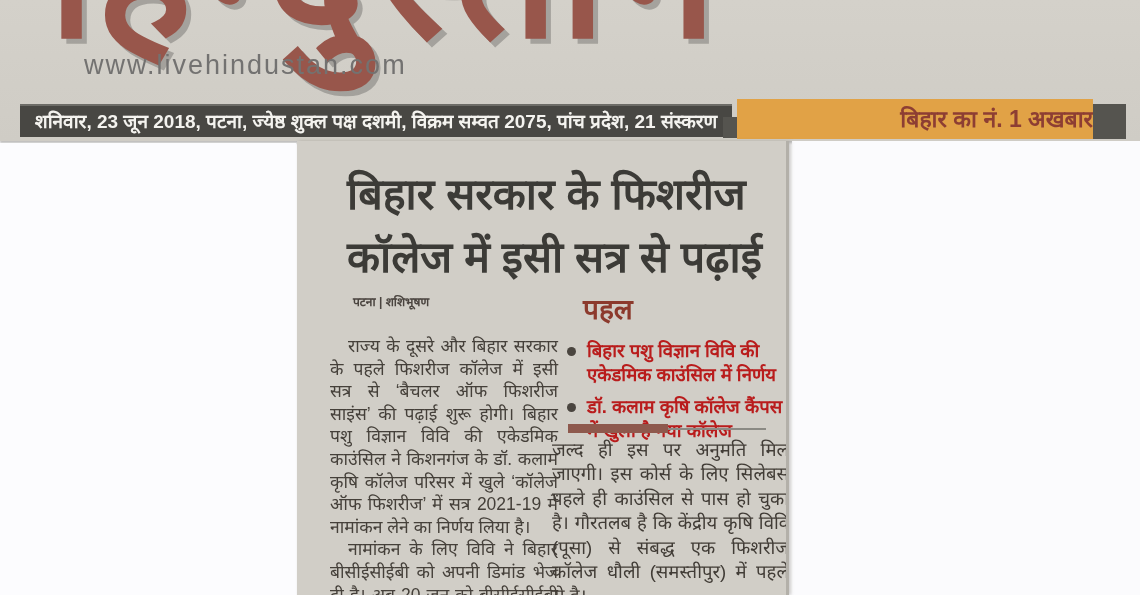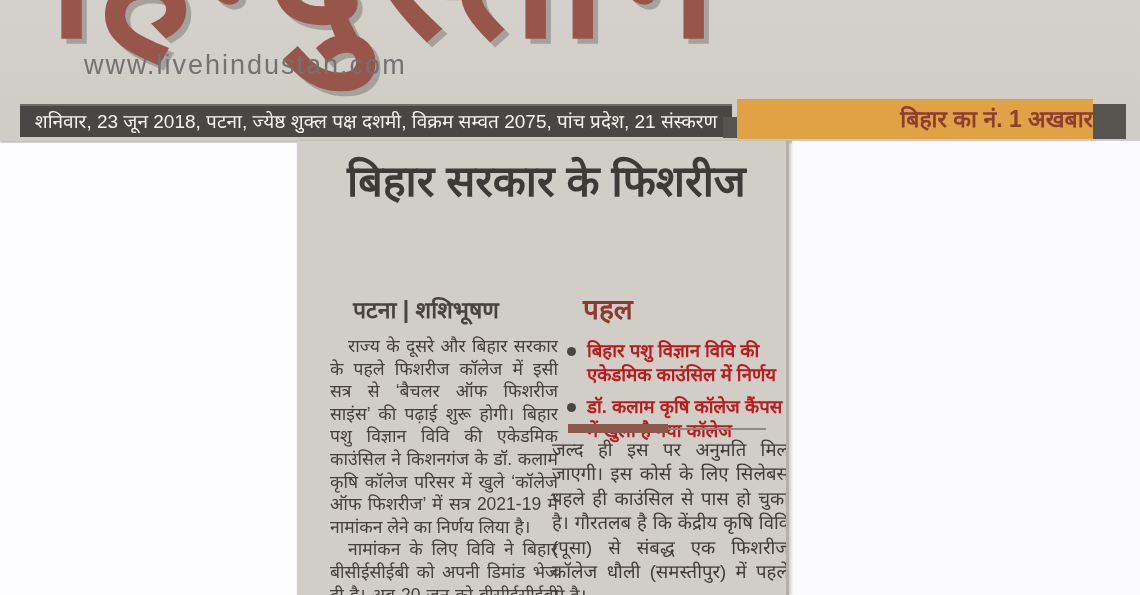--- a/index.html
+++ b/index.html
@@ -29,21 +29,21 @@
     position: absolute; left: 84px; top: 50px;
     font-size: 27px; letter-spacing: 2px; color: #737271; font-weight: 500;
   }
   .masthead-tagline {
     position: absolute; left: 652px; top: 33px;
     font-size: 37px; font-weight: 600; color: #3b3a37; white-space: nowrap;
   }
   .date-strip {
     position: absolute; left: 20px; top: 104px; width: 712px; height: 33px;
     background: #484743; border-top: 2px solid #6d6c67;
-    color: #f4f3ef; font-size: 19px; font-weight: normal;
+    color: #f4f3ef; font-size: 19px; font-weight: bold;
     line-height: 31px; text-align: center; white-space: nowrap;
   }
   .badge {
     position: absolute; left: 737px; top: 99px; width: 356px; height: 40px;
     background: #e1a246;
     color: #8d3e33; font-size: 23px; font-weight: bold;
     line-height: 40px; text-align: right; white-space: nowrap;
   }
   .badge-nub-left {
     position: absolute; left: 723px; top: 117px; width: 14px; height: 21px;
@@ -56,27 +56,27 @@
 
   
   .clipping {
     position: absolute; left: 297px; top: 141px; width: 492px; height: 454px;
     background: #d1cec7;
     border-right: 3px solid #b3b0a9;
     box-shadow: 2px 0 3px rgba(140,138,130,0.4);
     overflow: hidden;
   }
   .headline {
-    position: absolute; left: 50px; top: 9px; width: 435px;
+    position: absolute; left: 50px; top: 22px; width: 435px;
     font-size: 43px; line-height: 63px; font-weight: bold; color: #3c3b37;
     white-space: nowrap;
   }
   .byline {
     position: absolute; left: 56px; top: 152px;
-    font-size: 23px; font-weight: bold; color: #4a443f;
+    font-size: 12px; font-weight: bold; color: #4a443f;
   }
   .col-left {
     position: absolute; left: 33px; top: 194px; width: 228px;
     font-size: 17.5px; line-height: 22.6px; color: #45403a;
     text-align: justify;
   }
   .col-left p { text-indent: 18px; }
   .col-right {
     position: absolute; left: 255px; top: 297px; width: 237px;
     font-size: 18.5px; line-height: 24.4px; color: #413c36;
@@ -127,20 +127,21 @@
     <div class="badge-nub-right"></div>
   </div>
 
   <div class="white-left"></div>
   <div class="white-right"></div>
 
   <div class="clipping">
 
     <div class="headline">
       <div>बिहार सरकार के फिशरीज</div>
+      <div>कॉलेज में इसी सत्र से पढ़ाई</div>
     </div>
 
     <div class="byline">पटना | शशिभूषण</div>
 
     <div class="col-left">
       <p>राज्य के दूसरे और बिहार सरकार के पहले फिशरीज कॉलेज में इसी सत्र से ‘बैचलर ऑफ फिशरीज साइंस’ की पढ़ाई शुरू होगी। बिहार पशु विज्ञान विवि की एकेडमिक काउंसिल ने किशनगंज के डॉ. कलाम कृषि कॉलेज परिसर में खुले ‘कॉलेज ऑफ फिशरीज’ में सत्र 2021-19 में नामांकन लेने का निर्णय लिया है।</p>
       <p>नामांकन के लिए विवि ने बिहार बीसीईसीईबी को अपनी डिमांड भेज दी है। अब 20 जून को बीसीईसीईबी द्वारा</p>
     </div>
 
     <div class="highlight-box">

